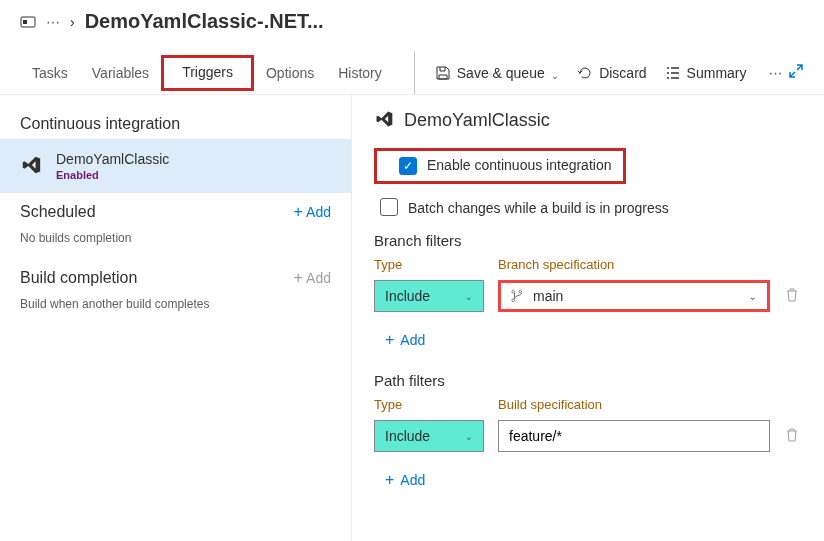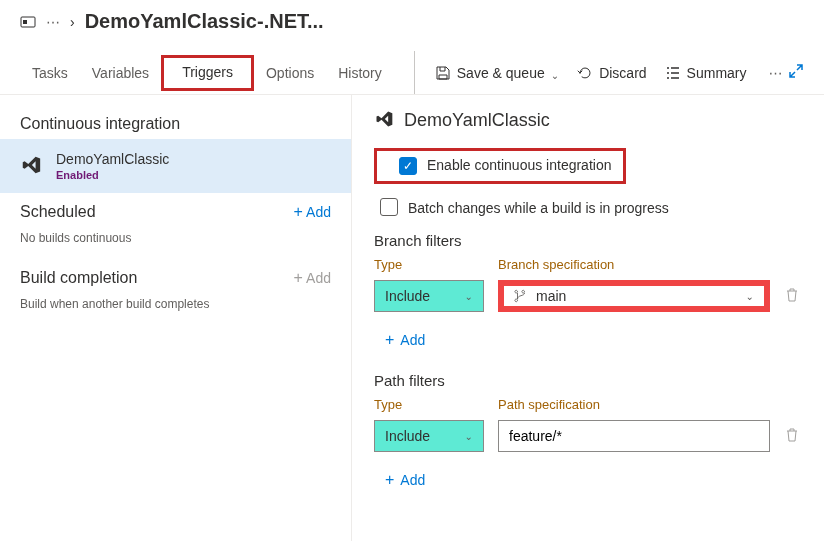--- a/index.html
+++ b/index.html
@@ -40,21 +40,21 @@
     .chk.checked::after { content: '✓'; font-size: 12px; }
     .highlight-inline { border: 3px solid #c62828; padding: 6px 12px 6px 22px; display:inline-flex; gap:10px; margin-bottom: 14px;}
 
     .filter-section { margin-top: 16px; }
     .filter-title { font-size: 15px; margin-bottom: 8px; }
     .filter-row { display: flex; align-items: center; gap: 14px; margin-bottom: 4px;}
     .filter-col-type { width: 110px; }
     .filter-col-spec { flex: 1; }
     .filter-label { font-size: 13px; color: #a16207; margin-bottom: 4px; display:block; }
     .dropdown { border: 1px solid #8a8886; padding: 6px 10px; display: flex; align-items: center; justify-content: space-between; cursor: pointer; background: #5eead4; font-size: 14px; height: 32px; }
-    .branch-select { border: 6px solid #ef4444; padding: 6px 10px; display: flex; align-items: center; gap: 8px; cursor: pointer; background: #fff; font-size: 14px; height: 32px; }
+    .branch-select { border: 3px solid #ef4444; padding: 6px 10px; display: flex; align-items: center; gap: 8px; cursor: pointer; background: #fff; font-size: 14px; height: 32px; }
     .text-input { border: 1px solid #8a8886; padding: 6px 10px; width: 100%; font-size: 14px; height: 32px; font-family: inherit; }
     .trash { color: #a19f9d; cursor: pointer; width: 18px; flex-shrink:0; }
     .add-btn { display: inline-flex; align-items: center; gap: 6px; padding: 6px 10px; color: #0078d4; cursor: pointer; margin-top: 8px; border: 1px solid transparent; }
     .chev { font-size: 10px; color: #605e5c; }
     .plus { font-size: 16px; font-weight: 300; }
   </style>
 </head>
 <body>
 
 <div class="breadcrumb">
@@ -119,21 +119,21 @@
       </span>
       <div>
         <div class="proj-name">DemoYamlClassic</div>
         <div class="status">Enabled</div>
       </div>
     </div>
     <div class="section-title">
       <span>Scheduled</span>
       <span class="add-link"><span class="plus">+</span> <span>Add</span></span>
     </div>
-    <div class="small-text">No builds continuous</div>
+    <div class="small-text">No builds completion</div>
     <div class="section-title">
       <span>Build completion</span>
       <span class="add-link disabled"><span class="plus">+</span> <span>Add</span></span>
     </div>
     <div class="small-text">Build when another build completes</div>
   </div>
 
   <div class="content">
     <div class="content-header">
       <span>
@@ -193,21 +193,21 @@
       </div>
     </div>
 
     <div class="filter-section">
       <div class="filter-title">Path filters</div>
       <div class="filter-row">
         <div class="filter-col-type">
             <span class="filter-label">Type</span>
           </div>
         <div class="filter-col-spec">
-            <span class="filter-label">Path specification</span>
+            <span class="filter-label">Build specification</span>
           </div>
         <div style="width:18px"></div>
       </div>
       <div class="filter-row">
         <div class="filter-col-type">
           <div class="dropdown">
             <span>Include</span>
             <span class="chev">⌄</span>
           </div>
         </div>

